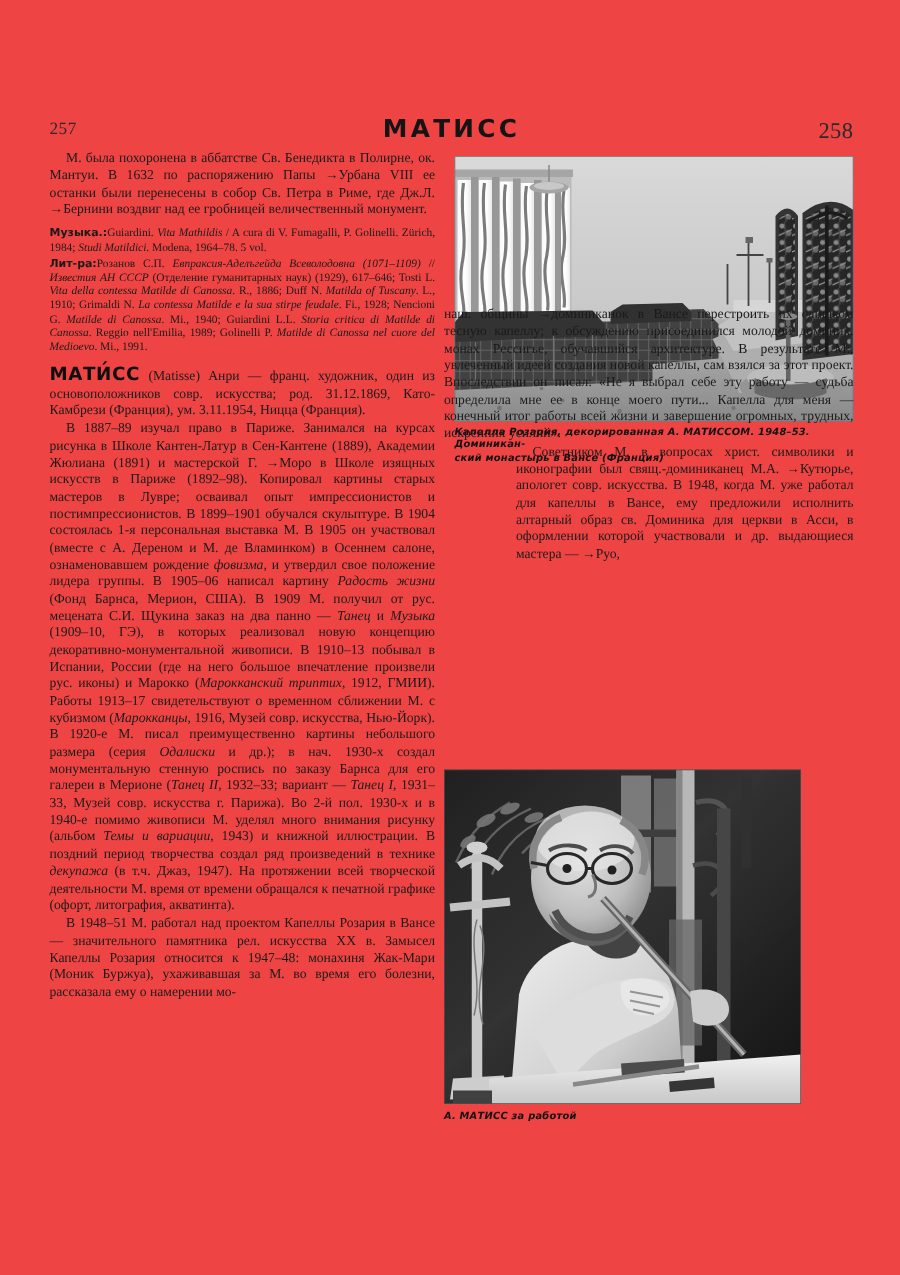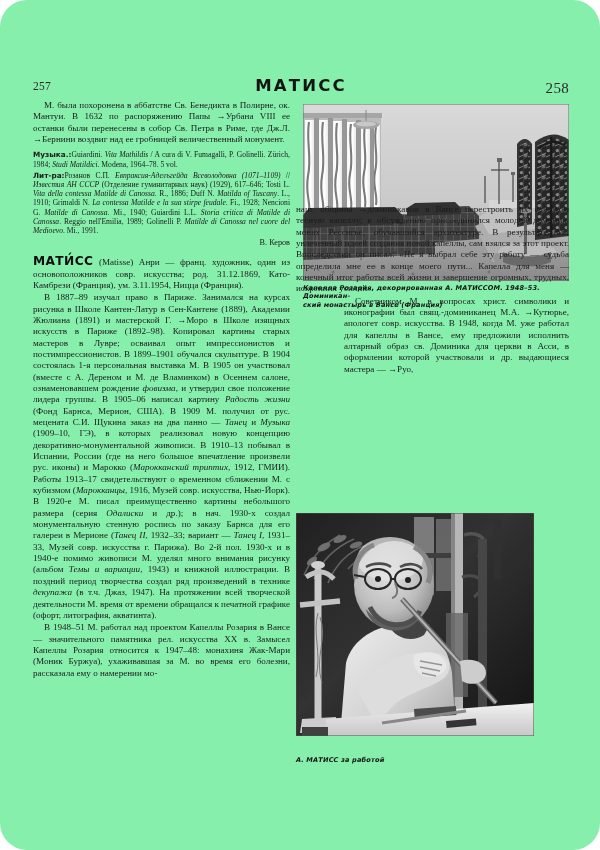--- a/index.html
+++ b/index.html
@@ -14,22 +14,21 @@
     color: #1b1b1b;
     overflow: hidden;
     position: relative;
   }
 
   .page {
     position: absolute;
     left: 0; top: 0;
     width: 600px;
     height: 850px;
-    background: #86efac;
-    border-radius: 27px;
+    background: #ef4444;
   }
 
   
   .header {
     position: absolute;
     left: 33px;
     top: 78px;
     width: 536px;
     height: 22px;
   }
@@ -159,21 +158,20 @@
     position: absolute;
     left: 296px;
     top: 740px;
     width: 250px;
     font-family: "DejaVu Sans", sans-serif;
     font-style: italic;
     font-weight: bold;
     font-size: 6.6px;
     color: #121212;
     letter-spacing: 0.15px;
-    margin-top: 16px;
   }
   .cap-text { display: block; }
 </style>
 </head>
 <body>
 
 <div class="page">
 
   <div class="header">
     <span class="folio-left">257</span>
@@ -453,21 +451,20 @@
   <div class="caption-portrait">А. МАТИСС за работой</div>
 
   <div class="col-left">
 
     <p class="body">М. была похоронена в аббатстве Св. Бенедикта в Полирне, ок. Мантуи. В 1632 по распоряжению Папы →Урбана VIII ее останки были перенесены в собор Св. Петра в Риме, где Дж.Л. →Бернини воздвиг над ее гробницей величественный монумент.</p>
 
     <p class="refblock" style="margin-top:5px;"><span class="lbl">Музыка.:</span><span>Guiardini. </span><span class="ital">Vita Mathildis</span><span> / A cura di V. Fumagalli, P. Golinelli. Zürich, 1984; </span><span class="ital">Studi Matildici</span><span>. Modena, 1964–78. 5 vol.</span></p>
 
     <p class="refblock" style="margin-top:2px;"><span class="lbl">Лит-ра:</span><span>Розанов С.П. </span><span class="ital">Евпраксия-Аделъгейда Всеволодовна (1071–1109)</span><span> // </span><span class="ital">Известия АН СССР</span><span> (Отделение гуманитарных наук) (1929), 617–646; Tosti L. </span><span class="ital">Vita della contessa Matilde di Canossa</span><span>. R., 1886; Duff N. </span><span class="ital">Matilda of Tuscany</span><span>. L., 1910; Grimaldi N. </span><span class="ital">La contessa Matilde e la sua stirpe feudale</span><span>. Fi., 1928; Nencioni G. </span><span class="ital">Matilde di Canossa</span><span>. Mi., 1940; Guiardini L.L. </span><span class="ital">Storia critica di Matilde di Canossa</span><span>. Reggio nell'Emilia, 1989; Golinelli P. </span><span class="ital">Matilde di Canossa nel cuore del Medioevo</span><span>. Mi., 1991.</span></p>
 
-    <p class="signature">В. Керов</p>
 
     <p class="body noind" style="margin-top:9px;"><span class="entry-head">МАТИ́СС</span><span> (Matisse) Анри — франц. художник, один из основоположников совр. искусства; род. 31.12.1869, Като-Камбрези (Франция), ум. 3.11.1954, Ницца (Франция).</span></p>
 
     <p class="body" style="margin-top:1px;"><span>В 1887–89 изучал право в Париже. Занимался на курсах рисунка в Школе Кантен-Латур в Сен-Кантене (1889), Академии Жюлиана (1891) и мастерской Г. →Моро в Школе изящных искусств в Париже (1892–98). Копировал картины старых мастеров в Лувре; осваивал опыт импрессионистов и постимпрессионистов. В 1899–1901 обучался скульптуре. В 1904 состоялась 1-я персональная выставка М. В 1905 он участвовал (вместе с А. Дереном и М. де Вламинком) в Осеннем салоне, ознаменовавшем рождение </span><span class="ital">фовизма</span><span>, и утвердил свое положение лидера группы. В 1905–06 написал картину </span><span class="ital">Радость жизни</span><span> (Фонд Барнса, Мерион, США). В 1909 М. получил от рус. мецената С.И. Щукина заказ на два панно — </span><span class="ital">Танец</span><span> и </span><span class="ital">Музыка</span><span> (1909–10, ГЭ), в которых реализовал новую концепцию декоративно-монументальной живописи. В 1910–13 побывал в Испании, России (где на него большое впечатление произвели рус. иконы) и Марокко (</span><span class="ital">Марокканский триптих</span><span>, 1912, ГМИИ). Работы 1913–17 свидетельствуют о временном сближении М. с кубизмом (</span><span class="ital">Марокканцы</span><span>, 1916, Музей совр. искусства, Нью-Йорк). В 1920-е М. писал преимущественно картины небольшого размера (серия </span><span class="ital">Одалиски</span><span> и др.); в нач. 1930-х создал монументальную стенную роспись по заказу Барнса для его галереи в Мерионе (</span><span class="ital">Танец II</span><span>, 1932–33; вариант — </span><span class="ital">Танец I</span><span>, 1931–33, Музей совр. искусства г. Парижа). Во 2-й пол. 1930-х и в 1940-е помимо живописи М. уделял много внимания рисунку (альбом </span><span class="ital">Темы и вариации</span><span>, 1943) и книжной иллюстрации. В поздний период творчества создал ряд произведений в технике </span><span class="ital">декупажа</span><span> (в т.ч. Джаз, 1947). На протяжении всей творческой деятельности М. время от времени обращался к печатной графике (офорт, литография, акватинта).</span></p>
 
     <p class="body" style="margin-top:1px;">В 1948–51 М. работал над проектом Капеллы Розария в Вансе — значительного памятника рел. искусства XX в. Замысел Капеллы Розария относится к 1947–48: монахиня Жак-Мари (Моник Буржуа), ухаживавшая за М. во время его болезни, рассказала ему о намерении мо-</p>
   </div>
 
   <div class="col-right">
 

